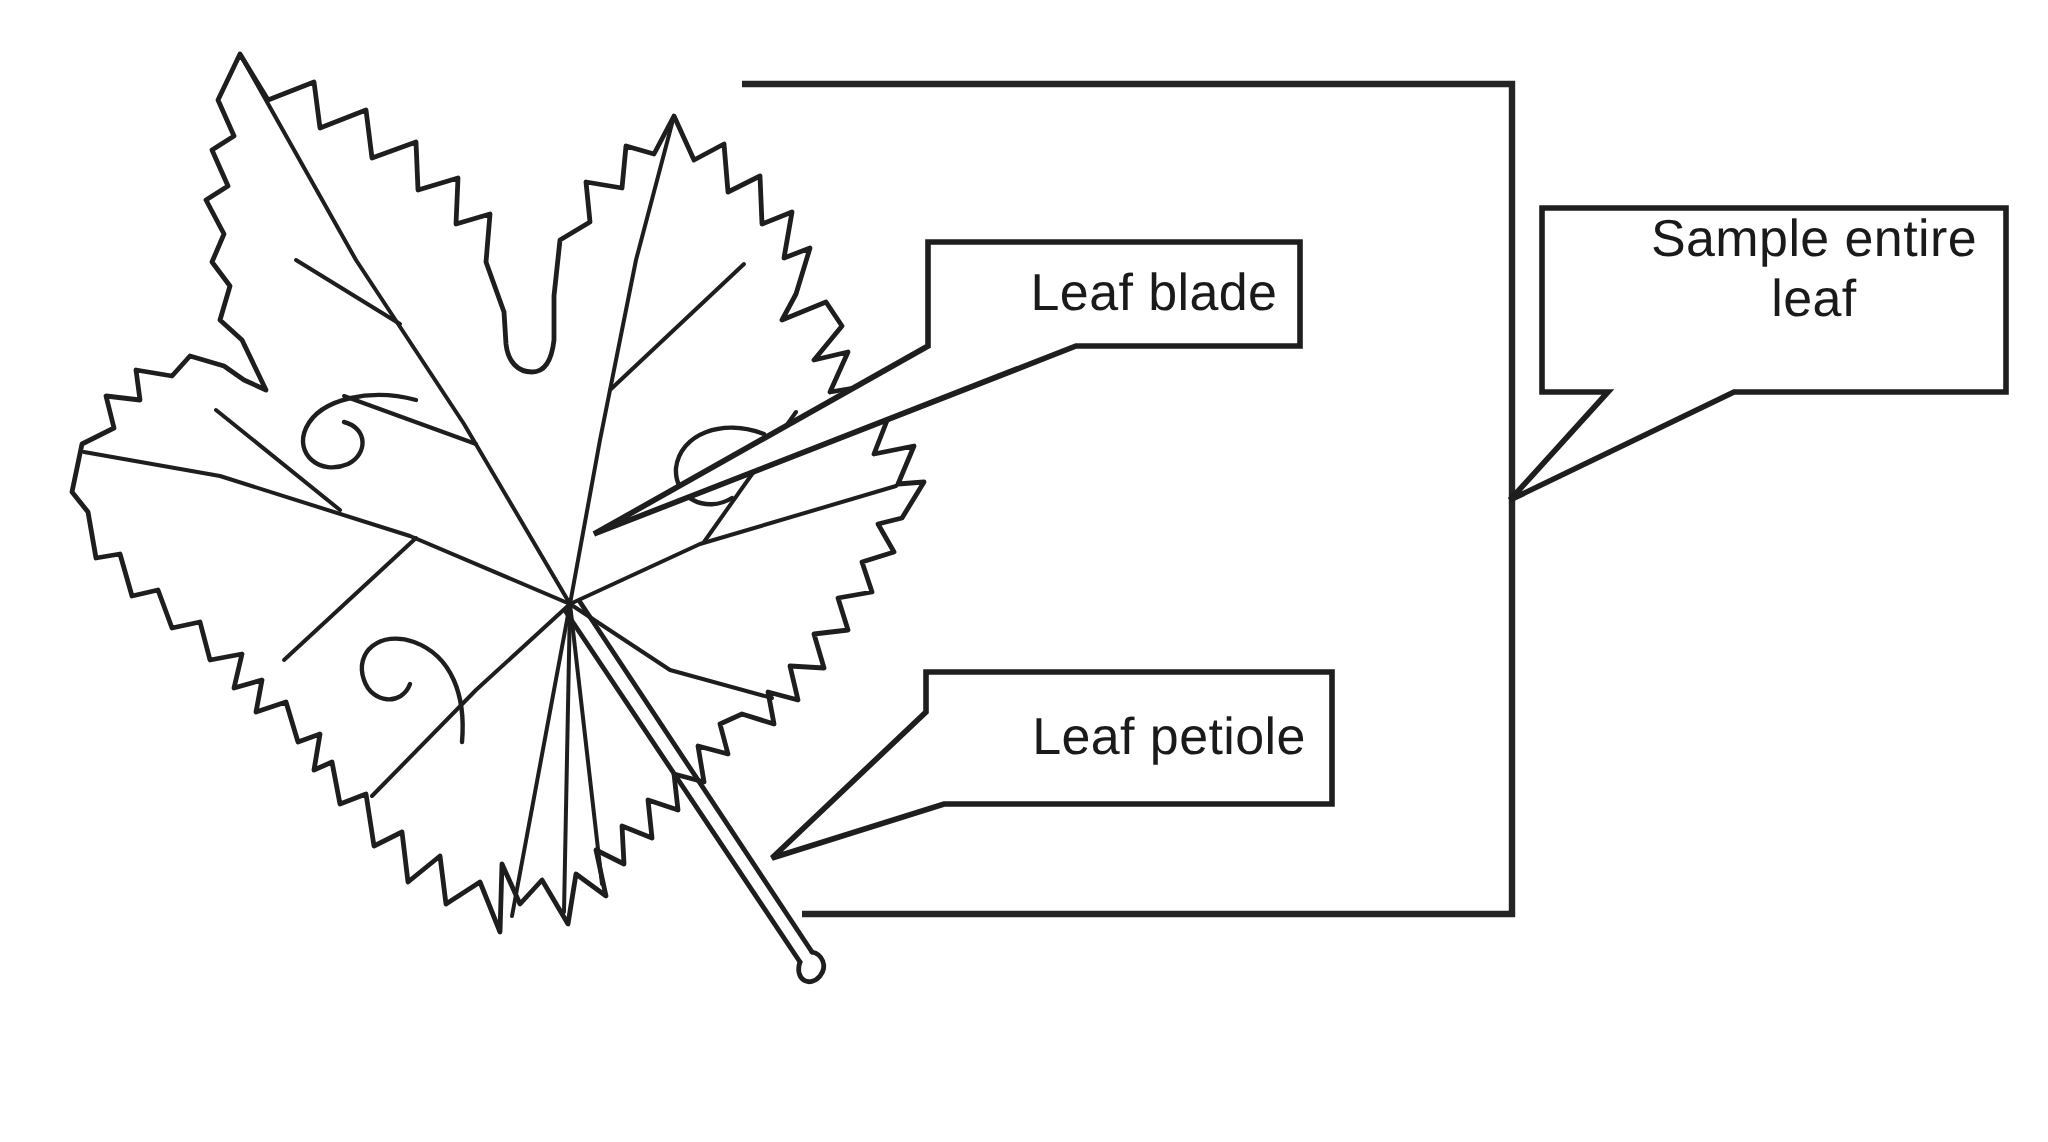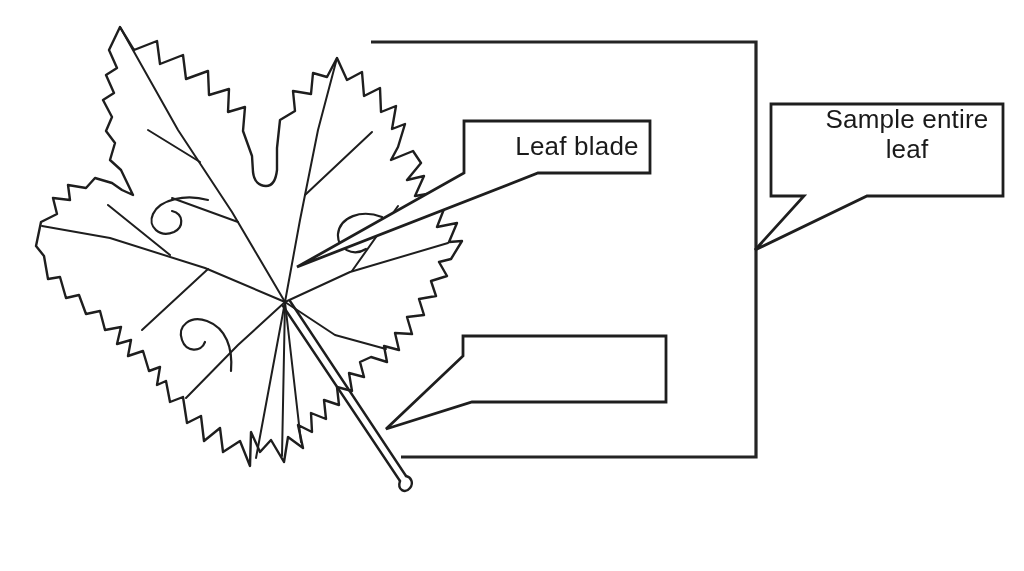--- a/index.html
+++ b/index.html
@@ -105,16 +105,17 @@
 
     <g fill="#ffffff" stroke="#1e1e1e" stroke-width="2.8" stroke-linejoin="miter">
       <path d="M297,267 L464,173 L464,121 L650,121 L650,173 L538,173 Z"></path>
       <path d="M386,429 L463,356 L463,336 L666,336 L666,402 L472,402 Z"></path>
       <path d="M755,250 L804,196 L771,196 L771,104 L1003,104 L1003,196 L867,196 Z"></path>
     </g>
   </svg>
 
   <div class="callout-label label-blade">Leaf blade</div>
 
+  <div class="callout-label label-petiole">Leaf petiole</div>
 
   <div class="callout-label label-sample">Sample entire leaf</div>
 
 </div>
 
 </body></html>

